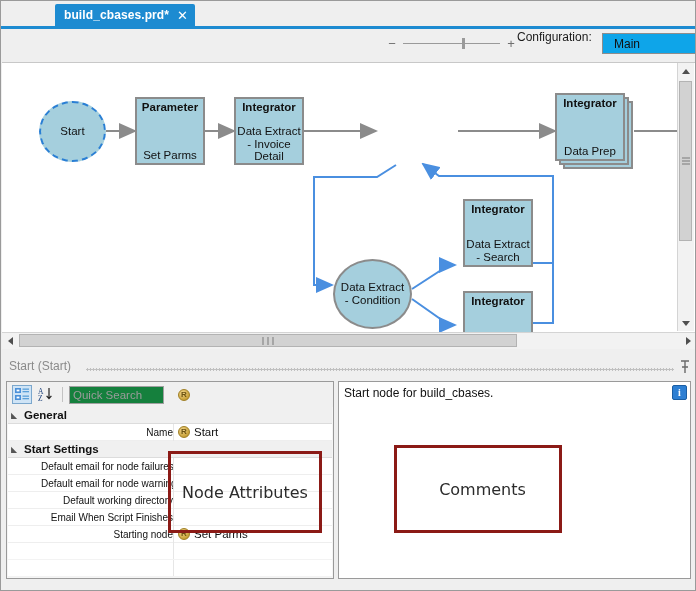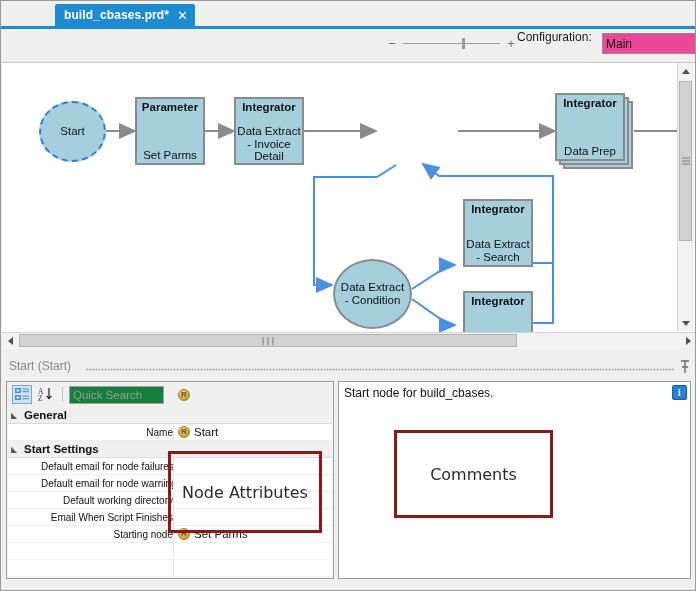--- a/index.html
+++ b/index.html
@@ -25,22 +25,22 @@
 
   
   .toolbar{position:absolute;left:0;top:28px;width:696px;height:33px;background:#efefef;}
   .zoomwrap{position:absolute;left:386px;top:8px;display:flex;align-items:center;gap:6px;}
   .zsign{color:#6e6e6e;font-size:13px;line-height:1;width:10px;text-align:center;user-select:none;}
   .ztrack{position:relative;width:97px;height:11px;}
   .ztrack .trk{position:absolute;left:0;top:5px;width:97px;height:1px;background:#9a9a9a;}
   .ztrack .thumb{position:absolute;left:59px;top:0;width:3px;height:11px;background:#9a9a9a;}
   .cfg-label{position:absolute;left:516px;top:1px;font-size:12px;color:#1a1a1a;}
   .cfg-input{position:absolute;left:601px;top:4px;width:94px;height:21px;box-sizing:border-box;
-             border:1px solid #8d8d8d;background:#ec4899;font-family:inherit;font-size:12px;
-             color:#111;padding:1px 3px;outline:none;}
+             border:1px solid #8d8d8d;background:#0ea5e9;font-family:inherit;font-size:12px;
+             color:#111;padding:1px 11px;outline:none;}
 
   
   .canvas-area{position:absolute;left:1px;top:61px;width:694px;height:286px;background:#fff;
                border-top:1px solid #c8c8c8;box-sizing:border-box;}
   .canvas-clip{position:absolute;left:0;top:0;width:677px;height:270px;overflow:hidden;background:#fff;}
   .canvas-inner{position:absolute;left:0;top:0;width:677px;height:270px;}
 
   
   .node{position:absolute;box-sizing:border-box;}
   .nbox{background:#a5cfdd;border:2px solid #8b8b8b;box-sizing:border-box;
@@ -127,21 +127,21 @@
   .info-icon{position:absolute;right:3px;top:3px;width:15px;height:15px;background:#2d7fd3;
              border:1px solid #1b5ea3;box-sizing:border-box;border-radius:2px;
              color:#fff;font-weight:bold;font-size:10px;line-height:13px;text-align:center;
              font-family:"Liberation Serif",serif;}
 
   
   .anno{position:absolute;border:3px solid #8b1a16;background:transparent;
         display:flex;align-items:center;justify-content:center;
         font-size:16px;color:#2b2b2b;font-family:"DejaVu Sans",sans-serif;}
   #anno-node{left:167px;top:440px;width:148px;height:76px;margin-top:10px;}
-  #anno-comments{left:393px;top:429px;width:153px;height:82px;}
+  #anno-comments{left:393px;top:444px;width:153px;height:82px;padding-left:9px;}
 
   .statusbar{position:absolute;left:1px;bottom:0;width:694px;height:11px;background:#efefef;}
 </style>
 </head>
 <body>
 
 <div id="app">
 
   <div class="tabstrip">
     <div class="tab">

